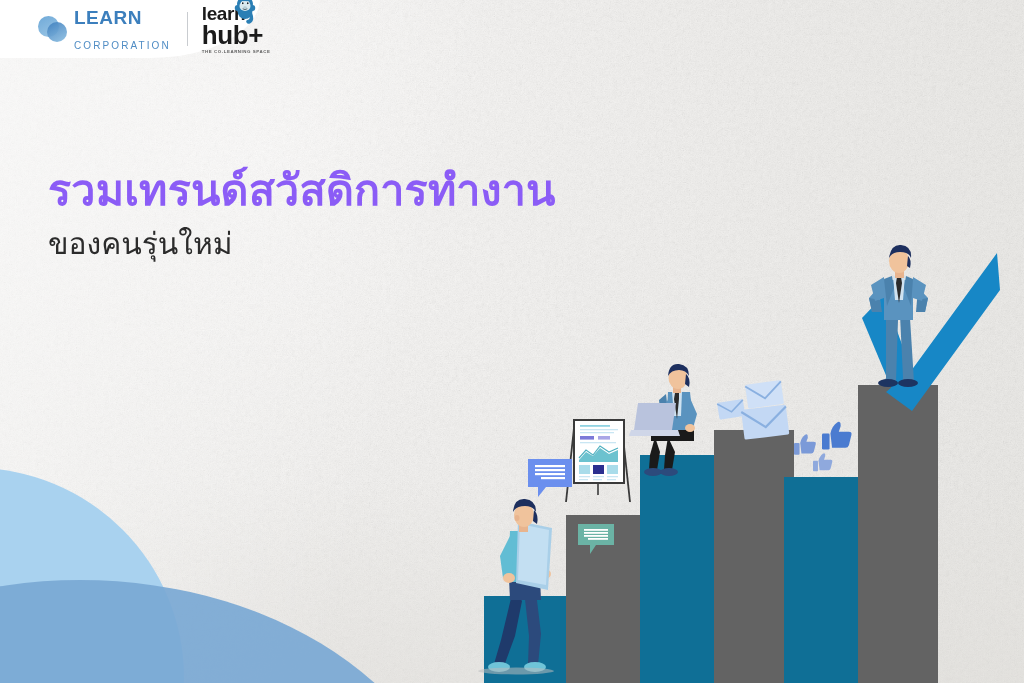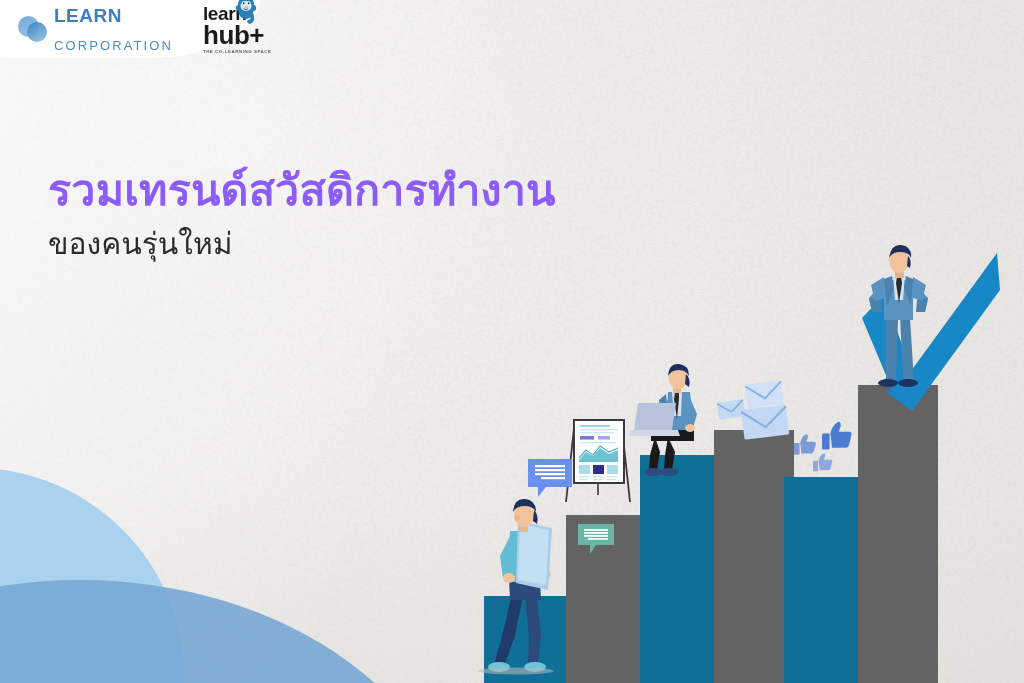--- a/index.html
+++ b/index.html
@@ -19,33 +19,33 @@
                 linear-gradient(0deg, rgba(224,222,218,.45) 0%, rgba(255,255,255,0) 30%);}
 
   
   .arc{position:absolute;border-radius:50%;}
   .arc-light{left:-236px;top:468px;width:420px;height:420px;background:#a9d2ef;}
   .arc-mid{left:-300px;top:580px;width:760px;height:560px;background:#7aa8d4;opacity:.92;}
 
   
   .banner{position:absolute;left:-40px;top:-30px;width:300px;height:88px;background:#ffffff;
           border-bottom-right-radius:110px 60px;border-top-right-radius:0;}
-  .brandbar{position:absolute;left:0;top:0;width:260px;height:58px;display:flex;align-items:center;}
+  .brandbar{position:absolute;left:0;top:0;width:260px;height:58px;display:flex;align-items:center;padding-left:20px;}
 
   
   .learn-logo{display:flex;align-items:center;gap:6px;margin-left:18px;}
   .learn-mark{position:relative;width:30px;height:30px;flex:none;}
   .learn-mark .c1{position:absolute;left:0;top:2px;width:21px;height:21px;border-radius:50%;
       background:linear-gradient(150deg,#6fa9d8,#9ec8e6);}
   .learn-mark .c2{position:absolute;left:9px;top:8px;width:20px;height:20px;border-radius:50%;
       background:linear-gradient(150deg,#3f7fbe,#8dbfe2);opacity:.92;}
   .learn-text{line-height:1;}
   .learn-word{font-family:"Liberation Sans",sans-serif;font-size:19px;font-weight:700;
       letter-spacing:.5px;color:#3c7fbd;}
-  .learn-sub{font-family:"Liberation Sans",sans-serif;font-size:13px;font-weight:400;
+  .learn-sub{font-family:"Liberation Sans",sans-serif;font-size:10px;font-weight:400;
       letter-spacing:2.1px;color:#4f8cc4;margin-top:14px;}
 
   .divider{width:1px;height:34px;background:#c9ccd0;margin:0 14px 0 16px;}
 
   
   .hub-logo{position:relative;line-height:1;}
   .hub-l1{font-family:"Liberation Sans",sans-serif;font-size:19px;font-weight:700;color:#1b1b1b;letter-spacing:-.4px;}
   .hub-l2{font-family:"Liberation Sans",sans-serif;font-size:26px;font-weight:700;color:#1b1b1b;letter-spacing:-.4px;margin-top:-1px;}
   .hub-tag{font-family:"Liberation Sans",sans-serif;font-size:4.4px;font-weight:700;letter-spacing:.55px;
       color:#5d5d5d;margin-top:2px;white-space:nowrap;}

